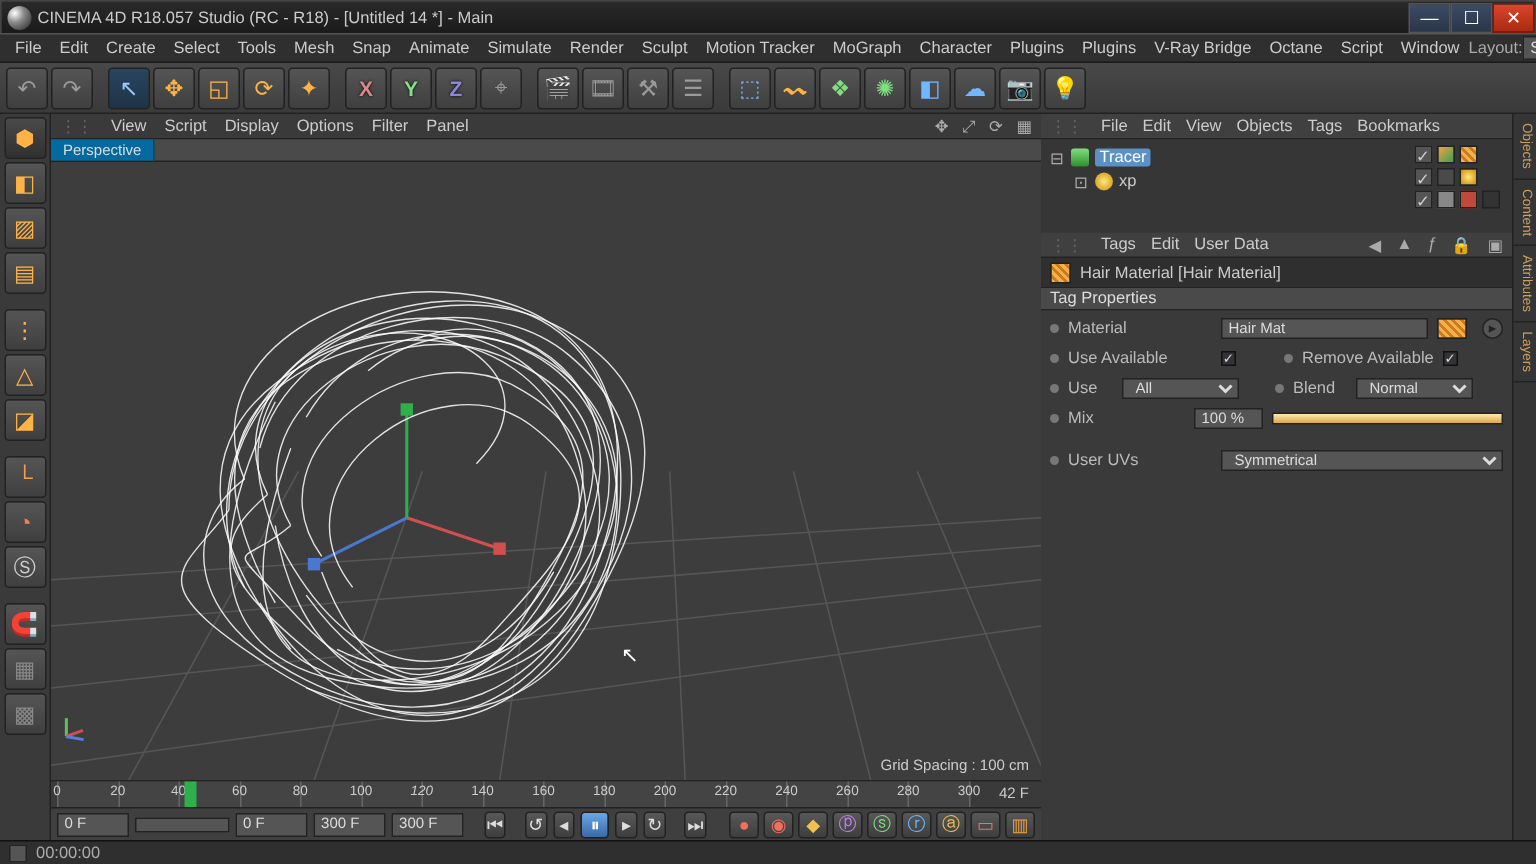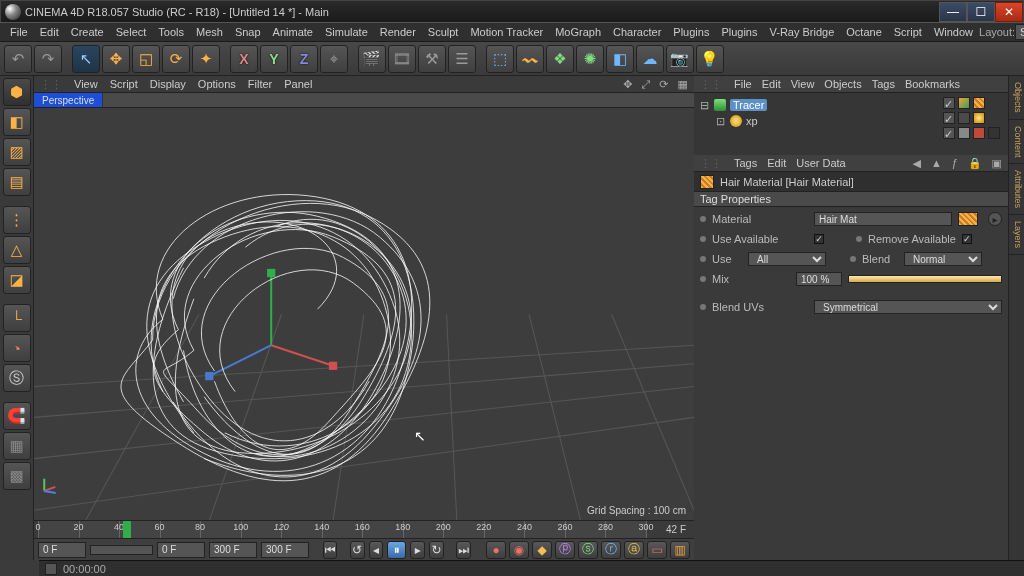--- a/index.html
+++ b/index.html
@@ -41,21 +41,21 @@
 .pal-btn { width:28px; height:28px; border:1px solid #222; border-radius:3px; background:linear-gradient(#555,#3f3f3f); display:flex; align-items:center; justify-content:center; color:#ffb347; font-size:15px;}
 .pal-btn.sel { background:linear-gradient(#4a4a4a,#303030); }
 
 
 .viewport-col { flex:1; display:flex; flex-direction:column; min-width:0;}
 .vp-menubar { height:17px; background:#3a3a3a; display:flex; align-items:center; color:#ccc; padding:0 6px; gap:12px; border-bottom:1px solid #222;}
 .vp-menubar .vp-item{ }
 .vp-menubar .spacer{flex:1;}
 .vp-menubar .vp-icons span{margin-left:6px; color:#aaa;}
 .vp-tabbar { height:15px; background:#4a4a4a; display:flex; align-items:center; border-bottom:1px solid #222;}
-.vp-tabbar .tab{ padding:0 8px; color:#ddd; background:#1d4ed8; height:100%; display:flex; align-items:center; font-size:10px; border-right:1px solid #333;}
+.vp-tabbar .tab{ padding:0 8px; color:#ddd; background:#0369a1; height:100%; display:flex; align-items:center; font-size:10px; border-right:1px solid #333;}
 .viewport { flex:1; background:#3d3d3d; position:relative; overflow:hidden; }
 .viewport .grid-info { position:absolute; right:8px; bottom:4px; color:#ccc; font-size:10px;}
 .viewport svg.scene { position:absolute; inset:0; }
 .axis-mini { position:absolute; left:10px; bottom:8px; width:22px; height:22px;}
 .axis-mini .ax { position:absolute; width:12px; height:1.5px; transform-origin:left center;}
 .axis-mini .ax.x{ background:#d05050; transform:rotate(-20deg);}
 .axis-mini .ax.y{ background:#60c060; transform:rotate(-90deg);}
 .axis-mini .ax.z{ background:#5080e0; transform:rotate(10deg);}
 
 
@@ -115,21 +115,21 @@
 .scrub{ width:88px;height:10px;background:#555;border:1px solid #222;}
 .play-btn{ width:20px;height:18px;border:1px solid #222;border-radius:3px;background:linear-gradient(#585858,#3e3e3e);display:flex;align-items:center;justify-content:center;color:#ddd;font-size:12px;}
 .play-btn.big{ width:26px; background:linear-gradient(#6aa7e6,#3a6aa6); color:#fff;}
 .rec-btns .play-btn{ color:#f07060;}
 .rec-btns .play-btn.y{ color:#f0c050;}
 .rec-btns .play-btn.v{ color:#c080f0;}
 .rec-btns .play-btn.g{ color:#7fdf7f;}
 .rec-btns .play-btn.b{ color:#6fb8ff;}
 
 
-.statusbar{ position:absolute; left:0;right:0;bottom:0;height:16px;background:#2f2f2f;color:#aaa;display:flex;align-items:center;padding:0 6px;font-size:10px;border-top:1px solid #111;margin-left:39px;}
+.statusbar{ position:absolute; left:0;right:0;bottom:0;height:16px;background:#2f2f2f;color:#aaa;display:flex;align-items:center;padding:0 6px;font-size:10px;border-top:1px solid #111;}
 .statusbar .st-icon{width:12px;height:12px;background:#555;border:1px solid #222;margin-right:6px;}
 
 
 .swirl path{ stroke:#fff; stroke-width:0.9; fill:none; opacity:0.85;}
 </style>
 </head>
 <body>
 
 <div class="titlebar">
   <div class="app-icon"></div>
@@ -459,21 +459,21 @@
           <span class="dot"></span>
           <label style="width:30px">Mix</label>
           <input class="val" style="width: 46px; margin-left: 48px;" value="100 %">
           <div class="slider-bg">
               <div class="fill"></div>
             </div>
         </div>
         <div style="height:4px"></div>
         <div class="field-row">
           <span class="dot"></span>
-          <label>Blend UVs</label>
+          <label>User UVs</label>
           <select class="full"><option>Symmetrical</option></select>
         </div>
       </div>
     </div>
 
     <div class="side-tabs">
       <div>Objects</div>
       <div>Content</div>
       <div>Attributes</div>
       <div>Layers</div>

